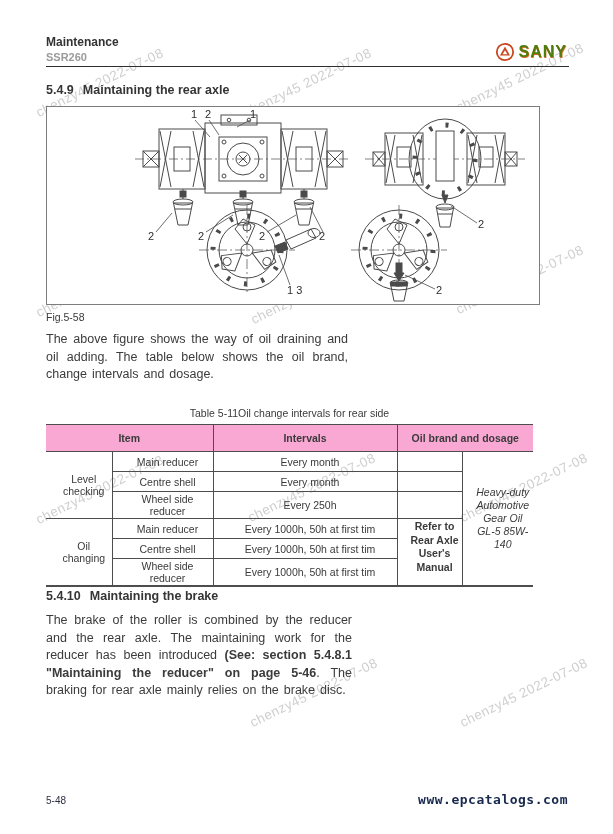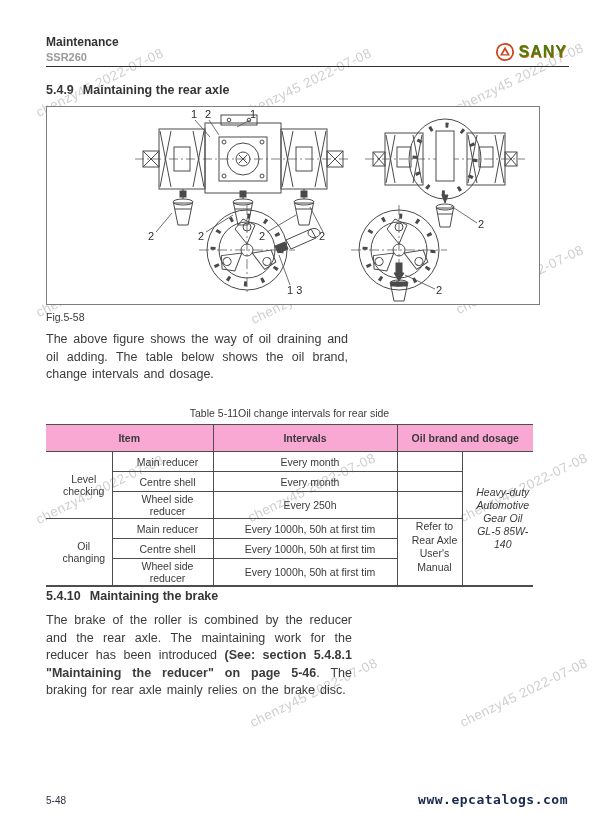--- a/index.html
+++ b/index.html
@@ -35,21 +35,21 @@
   .tbl-caption{position:absolute;left:46px;top:407px;width:487px;text-align:center;font-size:10.5px;color:#3a3a3a;}
   .tbl-caption .gap{}
   table.oil{position:absolute;left:46px;top:424px;width:487px;border-collapse:collapse;
             font-size:10.5px;color:#3a3a3a;table-layout:fixed;
             border-top:1px solid #4d4d4d;border-bottom:2px solid #4d4d4d;}
   table.oil th,table.oil td{border:1px solid #4d4d4d;text-align:center;padding:1px 2px;overflow:hidden;}
   table.oil th{background:#f9a8d4;height:24px;font-weight:bold;}
   table.oil td{height:17px;padding-left:12px;}
   table.oil .no-l{border-left:none;}
   table.oil .no-r{border-right:none;}
-  td.refer{text-align:left;vertical-align:top;padding:2px 2px 2px 6px;line-height:13.5px;}
+  td.refer{text-align:left;vertical-align:top;padding:2px 2px 2px 6px;line-height:13.5px;font-weight:bold;}
   td.oilbrand{line-height:13px;font-style:italic;}
   
   .pg-num{position:absolute;left:46px;top:795px;font-size:10px;color:#2e2e44;}
   .site{position:absolute;right:45px;top:792px;font-family:"DejaVu Sans Mono",monospace;
         font-weight:bold;font-size:13px;letter-spacing:.5px;color:#18294e;text-decoration:none;}
 </style>
 </head>
 <body>
 
 <div class="page">

